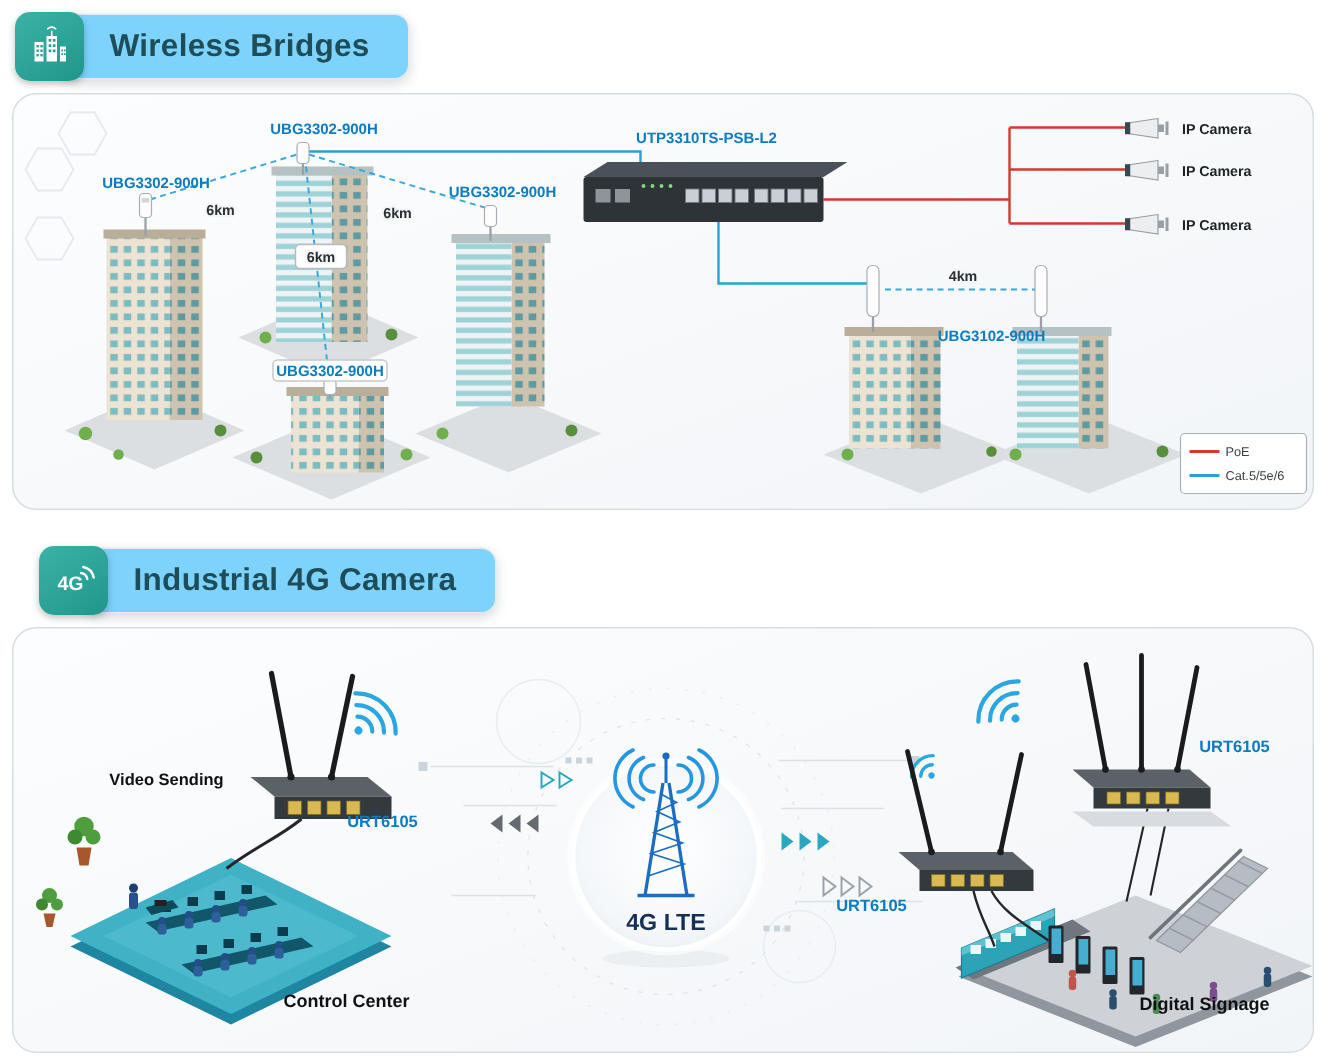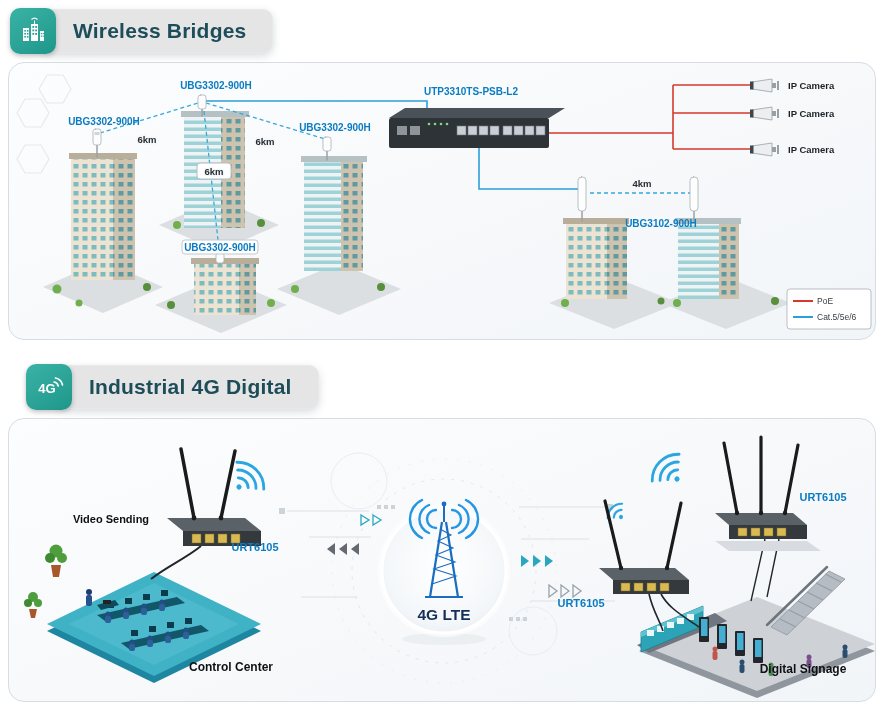--- a/index.html
+++ b/index.html
@@ -4,21 +4,21 @@
 <style>
   html,body{margin:0;padding:0}
   body{width:884px;height:708px;position:relative;background:#ffffff;
        font-family:"Liberation Sans",sans-serif;overflow:hidden}
 
   .section-header{position:absolute;height:46px;display:flex;align-items:center;z-index:3}
   .header-icon{width:46px;height:46px;border-radius:10px;flex:0 0 46px;
     background:linear-gradient(145deg,#3ab3a6,#1f968a);
     box-shadow:0 2px 5px rgba(0,0,0,.25);
     display:flex;align-items:center;justify-content:center;position:relative;z-index:2}
-  .header-plate{background:#e5e5e5;border:1px solid #e7eaec;border-radius:10px;
+  .header-plate{background:#7dd3fc;border:1px solid #e7eaec;border-radius:10px;
     box-shadow:0 3px 8px rgba(40,60,70,.18);height:42px;display:flex;align-items:center;
     margin-left:-14px;padding:0 26px 0 30px}
   .header-title{font-weight:bold;font-size:21px;color:#1e4d5a;letter-spacing:.2px;white-space:nowrap}
 
   .panel{position:absolute;left:8px;width:866px;border:1px solid #d7dde2;border-radius:16px;
     background:linear-gradient(160deg,#fcfdfe 0%,#f2f5f8 100%);overflow:hidden}
   #panel1{top:62px;height:276px}
   #panel2{top:418px;height:282px}
   .panel svg{position:absolute;left:0;top:0;width:100%;height:100%}
 
@@ -247,21 +247,21 @@
 
 <div class="section-header" style="top:364px;left:26px">
   <div class="header-icon">
     <svg width="30" height="30" viewBox="0 0 30 30">
       <text class="t-badge" x="13" y="21" text-anchor="middle">4G</text>
       <path d="M20,10 a5,5 0 0 1 4.2,4" stroke="#fff" stroke-width="1.6" fill="none" stroke-linecap="round"></path>
       <path d="M21.5,6 a9,9 0 0 1 7,7" stroke="#fff" stroke-width="1.6" fill="none" stroke-linecap="round"></path>
     </svg>
   </div>
   <div class="header-plate">
-    <span class="header-title">Industrial 4G Digital</span>
+    <span class="header-title">Industrial 4G Camera</span>
   </div>
 </div>
 
 <div class="panel" id="panel2">
 <svg width="866" height="282" viewBox="0 0 866 282">
   <defs>
     <radialGradient id="gradC" cx="50%" cy="45%" r="62%">
       <stop offset="0%" stop-color="#ffffff"></stop>
       <stop offset="75%" stop-color="#f4f7fa"></stop>
       <stop offset="100%" stop-color="#e7edf2"></stop>

